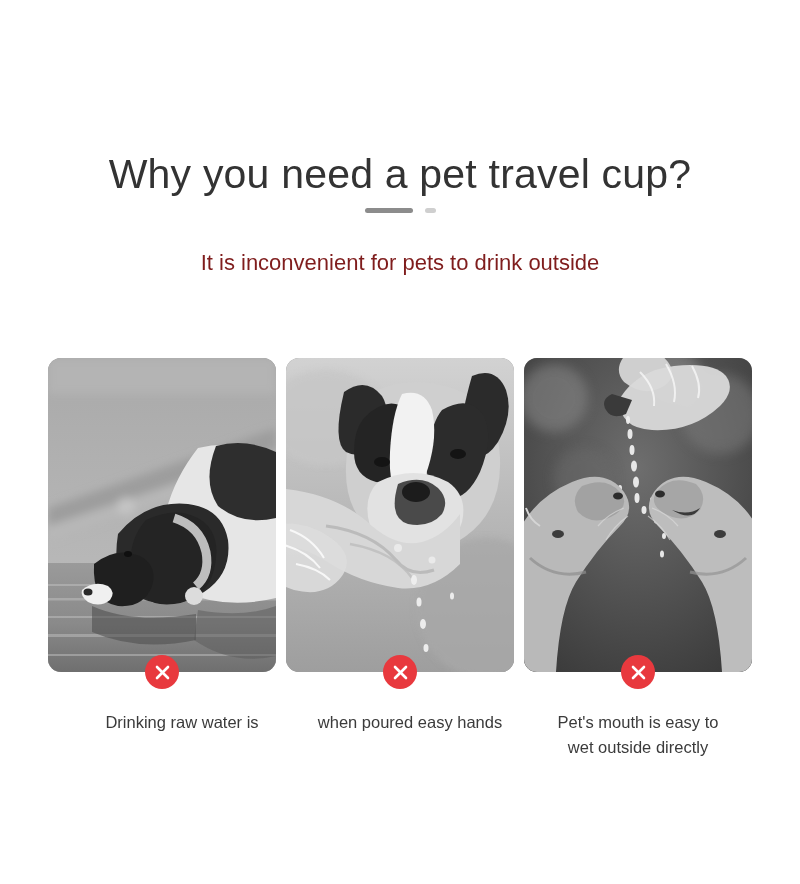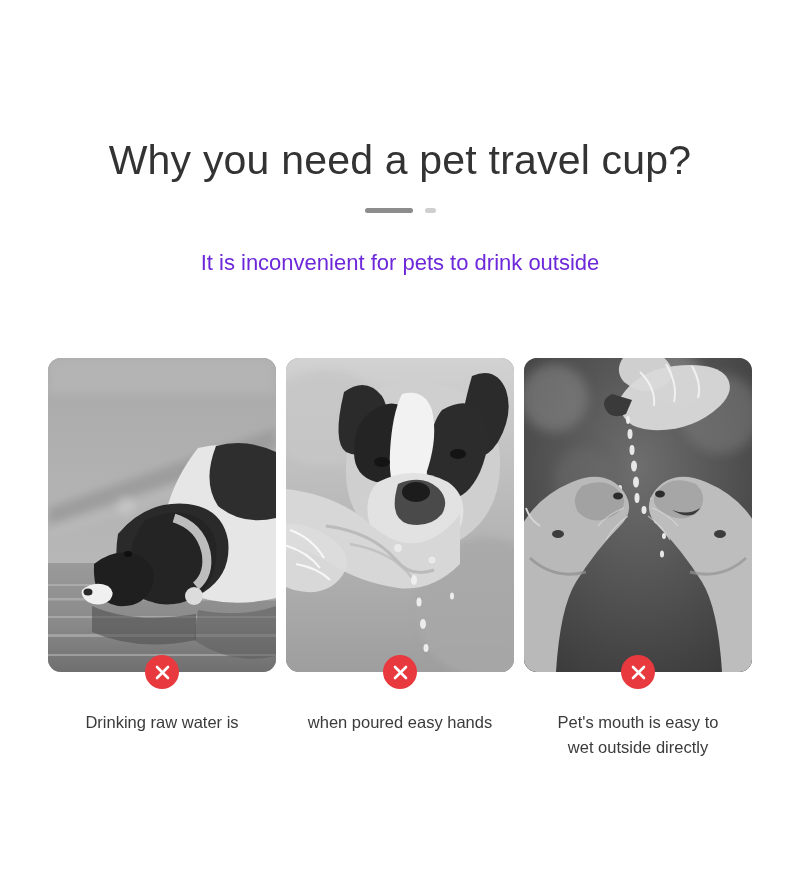--- a/index.html
+++ b/index.html
@@ -18,21 +18,21 @@
   .page {
     position: relative;
     width: 800px;
     height: 884px;
     background: #ffffff;
   }
 
   
   .heading {
     position: absolute;
-    top: 108px;
+    top: 122px;
     left: 0;
     width: 800px;
     text-align: center;
     font-size: 41px;
     line-height: 50px;
     font-weight: 400;
     letter-spacing: 0.2px;
     color: #333333;
     white-space: nowrap;
   }
@@ -65,21 +65,21 @@
   
   .subtitle {
     position: absolute;
     top: 248px;
     left: 0;
     width: 800px;
     text-align: center;
     font-size: 22px;
     line-height: 30px;
     font-weight: 400;
-    color: #6d28d9;
+    color: #7f1d1d;
     white-space: nowrap;
   }
 
   
   .cards {
     position: absolute;
     top: 358px;
     left: 48px;
     width: 704px;
     height: 314px;
@@ -123,21 +123,21 @@
     display: block;
   }
 
   
   .captions {
     position: absolute;
     top: 710px;
     left: 48px;
     width: 704px;
     display: flex;
-    justify-content: space-between;
+    justify-content: flex-end;
   }
   .caption {
     width: 228px;
     text-align: center;
     font-size: 16.5px;
     line-height: 25px;
     color: #3b3b3b;
     font-weight: 400;
   }
   .caption .line {

